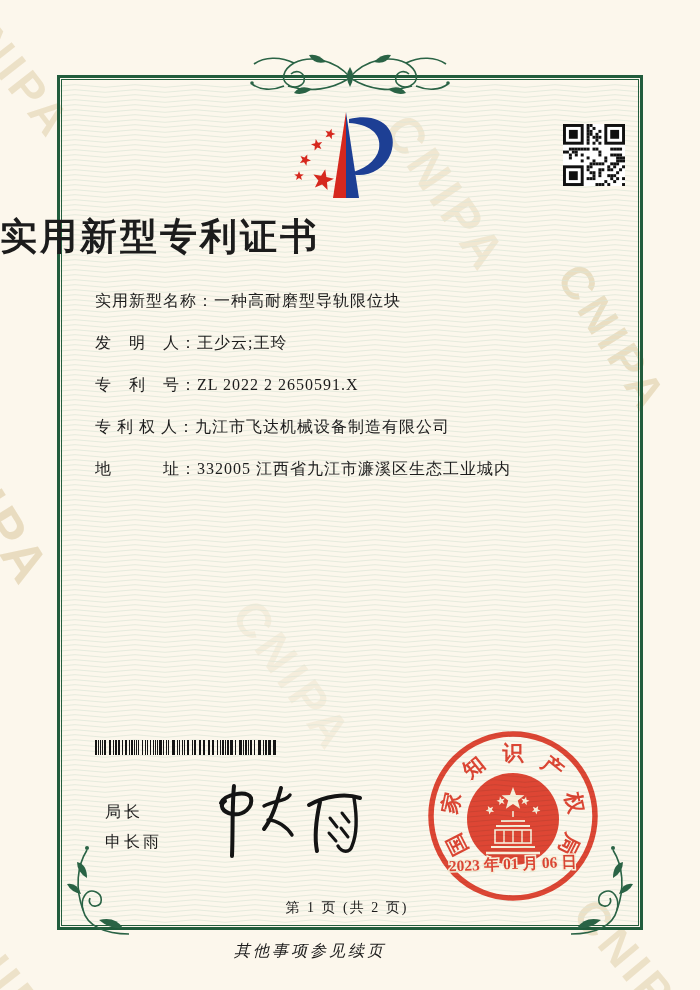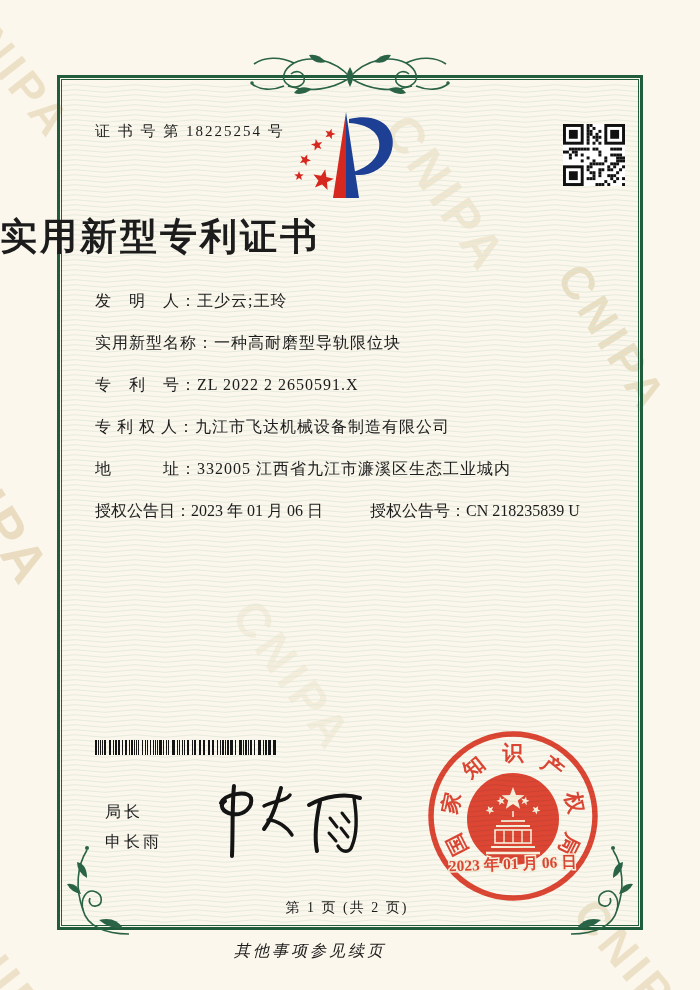--- a/index.html
+++ b/index.html
@@ -264,21 +264,20 @@
         <path d="M76,92 C52,92 34,84 30,68 C27,56 34,46 43,50 C50,53 50,63 43,64 C38,65 35,60 37,56"></path>
         <path d="M30,68 C22,46 24,24 34,8"></path>
         <path d="M34,36 q-10,-6 -10,-16 q10,2 10,16 Z" fill="#2a6345" stroke="none"></path>
         <path d="M46,78 q12,10 24,8 q-8,-12 -24,-8 Z" fill="#2a6345" stroke="none"></path>
         <path d="M28,52 q-10,-2 -14,-10 q10,-2 14,10 Z" fill="#2a6345" stroke="none"></path>
         <circle cx="34" cy="6" r="2" fill="#2a6345" stroke="none"></circle>
       </g>
     </g>
   </svg>
 
-  <div class="certno">证 书 号 第 18225254 号</div>
 
   <svg class="logo" width="122" height="98" viewBox="0 0 122 98">
     <polygon points="63,4 50,90 63,90" fill="#d6281e"></polygon>
     <polygon points="63,4 63,90 76,90" fill="#1d3f94"></polygon>
     <path d="M66,11 C98,3 116,22 108,45 C101,64 79,71 66,65 C80,62 93,54 96,41 C99,25 85,16 66,15 Z" fill="#1d3f94"></path>
     <g id="logo-stars" fill="#d6281e">
         <polygon points="48.6,20.7 48.8,24.6 52.5,25.9 48.9,27.3 48.8,31.2 46.3,28.2 42.6,29.3 44.7,26.0 42.5,22.8 46.3,23.8"></polygon>
         <polygon points="32.8,31.1 35.0,34.7 39.2,34.0 36.5,37.3 38.4,41.1 34.5,39.5 31.5,42.5 31.8,38.2 28.0,36.3 32.1,35.3"></polygon>
         <polygon points="24.3,46.5 24.2,50.7 28.0,52.5 23.9,53.7 23.4,57.8 21.0,54.3 16.9,55.1 19.5,51.8 17.5,48.1 21.4,49.5"></polygon>
         <polygon points="16.0,63.0 17.2,66.3 20.8,66.5 18.0,68.6 18.9,72.0 16.0,70.1 13.1,72.0 14.0,68.6 11.2,66.5 14.8,66.3"></polygon>
@@ -393,29 +392,25 @@
       <rect x="44.28571428571429" y="2.9523809523809526" width="14.761904761904763" height="14.761904761904763" fill="#fff"></rect>
       <rect x="47.23809523809524" y="5.904761904761905" width="8.857142857142858" height="8.857142857142858" fill="#111"></rect>
       <rect x="0" y="41.333333333333336" width="20.666666666666668" height="20.666666666666668" fill="#111"></rect>
       <rect x="2.9523809523809526" y="44.28571428571429" width="14.761904761904763" height="14.761904761904763" fill="#fff"></rect>
       <rect x="5.904761904761905" y="47.23809523809524" width="8.857142857142858" height="8.857142857142858" fill="#111"></rect>
     </svg>
 
   <div class="title">实用新型专利证书</div>
 
   <div class="fields">
+    <div class="field-row"><span class="flabel">实用新型名称：</span><span class="fvalue">一种高耐磨型导轨限位块</span></div>
     <div class="field-row"><span class="flabel">发　明　人：</span><span class="fvalue">王少云;王玲</span></div>
-    <div class="field-row"><span class="flabel">实用新型名称：</span><span class="fvalue">一种高耐磨型导轨限位块</span></div>
     <div class="field-row"><span class="flabel">专　利　号：</span><span class="fvalue">ZL 2022 2 2650591.X</span></div>
     <div class="field-row"><span class="flabel">专 利 权 人：</span><span class="fvalue">九江市飞达机械设备制造有限公司</span></div>
     <div class="field-row"><span class="flabel">地　　　址：</span><span class="fvalue">332005 江西省九江市濂溪区生态工业城内</span></div>
-    <div class="grant-row">
-      <span class="grant-cell1"><span>授权公告日：</span><span>2023 年 01 月 06 日</span></span>
-      <span><span>授权公告号：</span><span>CN 218235839 U</span></span>
-    </div>
   </div>
 
 
   <svg class="barcode" id="barcode" width="183" height="15">
       <rect x="0" y="0" width="2" height="15" fill="#151515"></rect>
       <rect x="3" y="0" width="1" height="15" fill="#151515"></rect>
       <rect x="5" y="0" width="1" height="15" fill="#151515"></rect>
       <rect x="7" y="0" width="1" height="15" fill="#151515"></rect>
       <rect x="9" y="0" width="2" height="15" fill="#151515"></rect>
       <rect x="14" y="0" width="2" height="15" fill="#151515"></rect>

